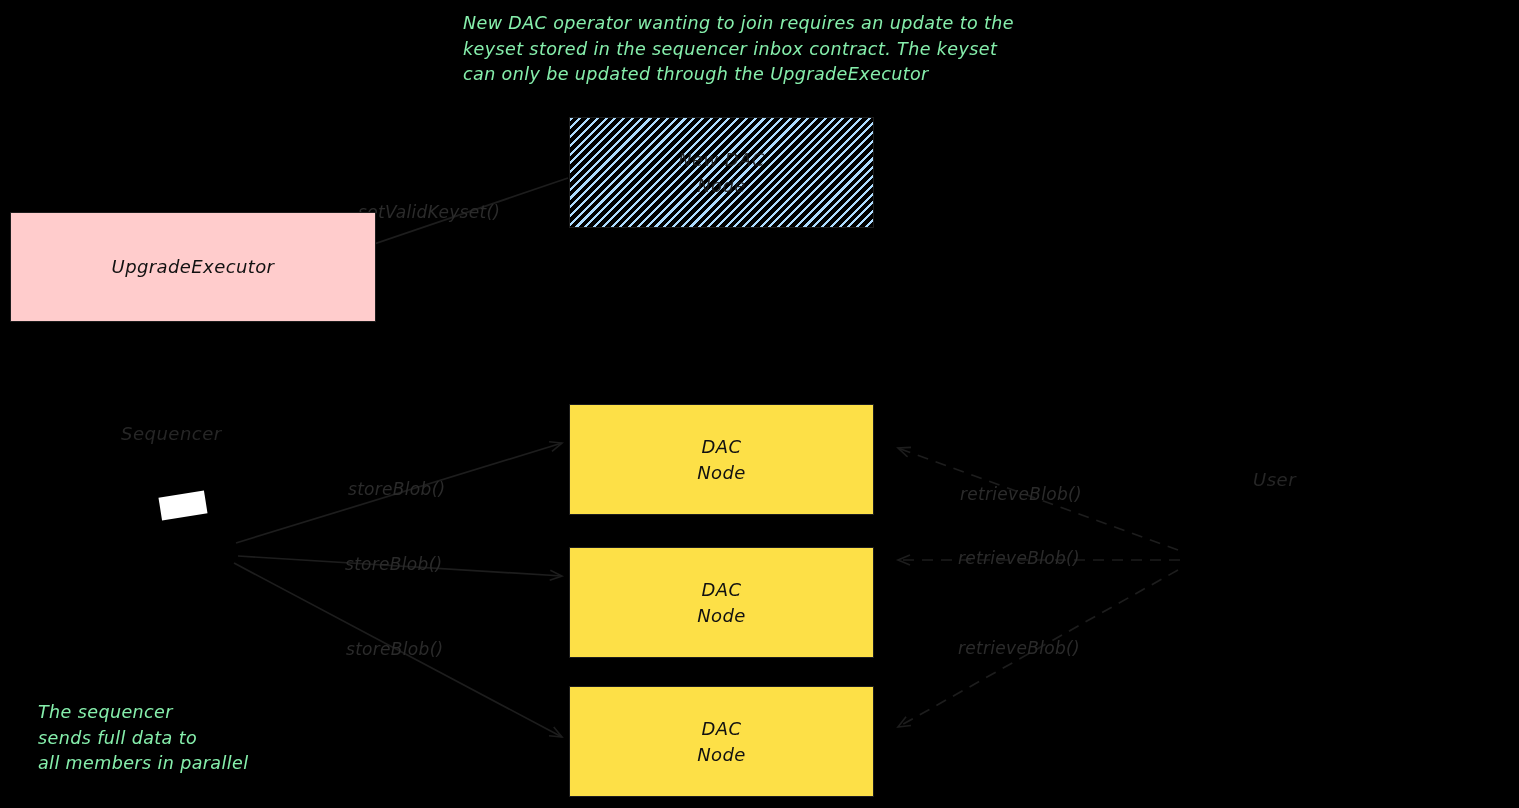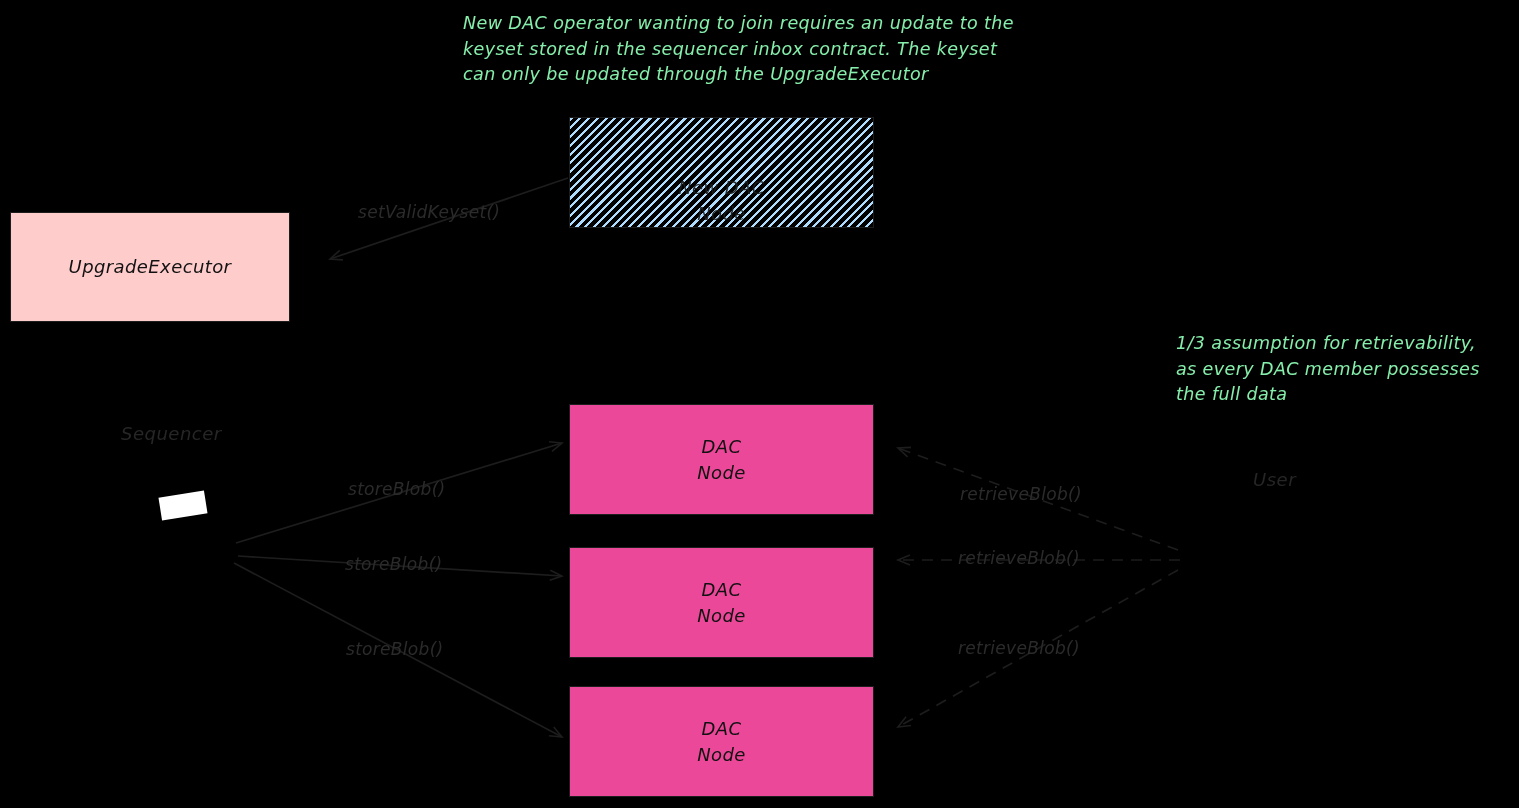--- a/index.html
+++ b/index.html
@@ -67,21 +67,21 @@
     color: #111111;
     font-family: "DejaVu Sans", sans-serif;
     font-size: 18px;
     line-height: 26px;
     text-align: center;
     letter-spacing: 0.4px;
     font-style: italic;
     white-space: pre;
   }
   .box-upgrade { background: #ffcccc; }
-  .box-dac { background: #ec4899; }
+  .box-dac { background: #fde047; }
   .box-hatched {
     background-color: #000000;
     background-image: repeating-linear-gradient(
       135deg,
       #aedcff 0px,
       #aedcff 2.2px,
       #000000 2.2px,
       #000000 6.2px
     );
   }
@@ -97,24 +97,24 @@
 </style>
 </head>
 <body>
 
 <div id="stage">
 
   <div class="note" style="left:463px; top:11px; width:640px;">New DAC operator wanting to join requires an update to the
 keyset stored in the sequencer inbox contract. The keyset
 can only be updated through the UpgradeExecutor</div>
 
-  <div class="note" style="left:1176px; top:331px; width:340px;">1/3 assumption for retrievability,
-as every DAC member possesses
-the full data</div>
 
+  <div class="note" style="left:38px; top:700px; width:280px;">The sequencer
+sends full data to
+all members in parallel</div>
 
   <svg class="layer" viewBox="0 0 1519 808" preserveAspectRatio="none">
     <defs>
       <marker id="ah-open" markerWidth="16" markerHeight="16" refX="13" refY="6" orient="auto" markerUnits="userSpaceOnUse">
         <path d="M 1 1 L 13 6 L 1 11" fill="none" stroke="#1d1d1d" stroke-width="1.6"></path>
       </marker>
       <marker id="ah-open-d" markerWidth="16" markerHeight="16" refX="13" refY="6" orient="auto" markerUnits="userSpaceOnUse">
         <path d="M 1 1 L 13 6 L 1 11" fill="none" stroke="#1d1d1d" stroke-width="1.6"></path>
       </marker>
     </defs>
@@ -161,26 +161,26 @@
   <div class="edge-label" style="left:958px; top:548px;">retrieveBlob()</div>
 
   <div class="edge-label" style="left:958px; top:638px;">retrieveBlob()</div>
 
   <div class="actor-label" style="left:121px; top:423px;">Sequencer</div>
 
   <div class="seq-chip" style="left:160px; top:494px; width:46px; height:23px;"></div>
 
   <div class="actor-label" style="left:1253px; top:469px;">User</div>
 
-  <div class="node-box box-hatched" style="left:569px; top:117px; width:305px; height:111px;justify-content:flex-end;">
+  <div class="node-box box-hatched" style="left:569px; top:117px; width:305px; height:111px;">
     <div class="node-text">New DAC</div>
     <div class="node-text">Node</div>
   </div>
 
-  <div class="node-box box-upgrade" style="left:10px; top:212px; width:280px; height:110px;">
+  <div class="node-box box-upgrade" style="left:10px; top:212px; width:366px; height:110px;">
     <div class="node-text">UpgradeExecutor</div>
   </div>
 
   <div class="node-box box-dac" style="left:569px; top:404px; width:305px; height:111px;">
     <div class="node-text">DAC</div>
     <div class="node-text">Node</div>
   </div>
 
   <div class="node-box box-dac" style="left:569px; top:547px; width:305px; height:111px;">
     <div class="node-text">DAC</div>

